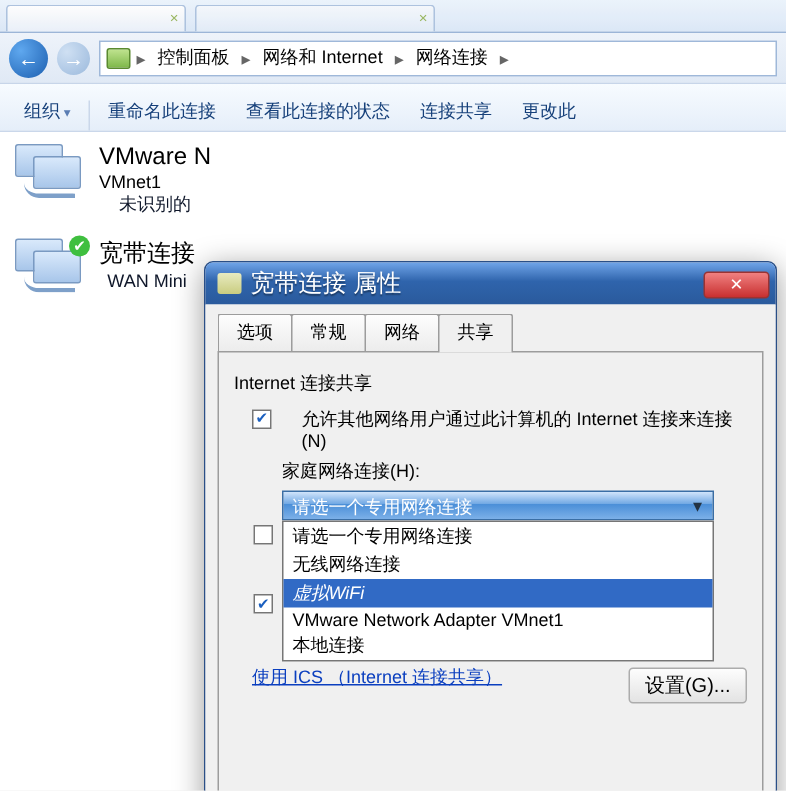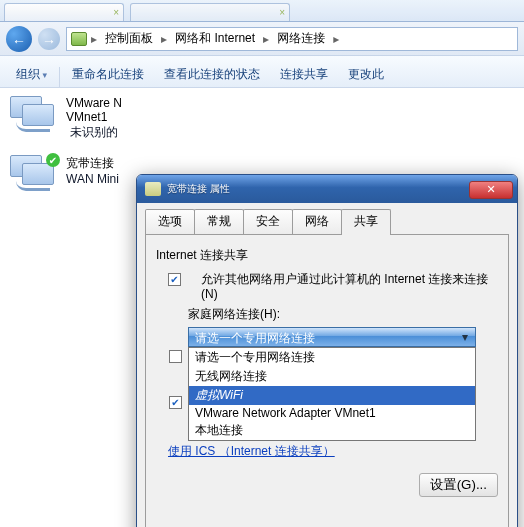--- a/index.html
+++ b/index.html
@@ -27,29 +27,29 @@
   .tb-sep { width:1px; height:20px; background:#cad7ea; margin:0 2px;}
 
   
   .content { position:relative; padding:8px 10px;}
   .net-item { display:flex; gap:8px; align-items:flex-start; width:320px; margin-bottom:14px;}
   .net-icon { width:48px; height:40px; position:relative; flex-shrink:0;}
   .monitor { width:32px; height:22px; background:linear-gradient(#d9e9fb,#a8c6ea); border:1px solid #7a9ac2; border-radius:2px; position:absolute; left:0; top:0;}
   .monitor2 { left:12px; top:8px;}
   .cable { position:absolute; left:6px; top:26px; width:34px; height:10px; border-bottom:3px solid #7ea0c9; border-radius:0 0 0 12px;}
   .badge { position:absolute; right:-2px; top:-2px; width:14px; height:14px; border-radius:50%; background:#3fbf3f; display:flex; align-items:center; justify-content:center; color:#fff; font-size:10px;}
-  .net-text .t1 { font-size:12px; color:#000;}
+  .net-text .t1 { font-size:16px; color:#000;}
   .net-text .t2 { color:#000;}
   .net-text .t3 { color:#0f172a;text-align:center;}
 
   
   .dlg { position:absolute; left:136px; top:86px; width:382px; height:438px; border:1px solid #2a4f87; border-radius:6px 6px 3px 3px; background:#f0f0f0; box-shadow:0 4px 20px rgba(0,0,0,.4);}
   .dlg-title { height:28px; background:linear-gradient(#6fa4e8,#2f64ac 45%,#2a5a9c); border-radius:5px 5px 0 0; display:flex; align-items:center; padding:0 4px 0 8px; color:#fff;}
   .dlg-title-icon { width:16px; height:14px; background:linear-gradient(#e8ebc0,#c9cc80); border-radius:2px; margin-right:6px;}
-  .dlg-title-text { flex:1; font-size:10px; text-shadow:0 1px 1px rgba(0,0,0,.4);}
+  .dlg-title-text { flex:1; font-size:16px; text-shadow:0 1px 1px rgba(0,0,0,.4);}
   .dlg-close { width:44px; height:18px; background:linear-gradient(#f08080,#c83030); border:1px solid #933; border-radius:3px; color:#fff; display:flex; align-items:center; justify-content:center; font-size:11px; margin-top:1px;}
 
   .dlg-body { position:absolute; top:28px; left:0; right:0; bottom:0; background:#f0f0f0;}
 
   
   .tabstrip { display:flex; padding:6px 8px 0 8px; gap:0;}
   .tab { padding:3px 12px 4px; border:1px solid #9c9c9c; border-bottom:none; background:linear-gradient(#fdfdfd,#ececec); border-radius:2px 2px 0 0; margin-right:-1px; position:relative;}
   .tab.active { background:#f0f0f0; z-index:2; padding-bottom:5px; margin-bottom:-1px;}
   .tab-panel { border:1px solid #9c9c9c; margin:0 8px; background:#f0f0f0; height:328px; padding:10px 8px; position:relative;}
 
@@ -64,21 +64,21 @@
   
   .dd { position:relative; margin:0 16px 0 34px; width:288px;}
   .dd-sel { height:20px; border:1px solid #3a6ea5; background:linear-gradient(#d0e4fb,#6fa7e3 45%,#4b8fd8 46%,#7cb0e8); color:#fff; padding:2px 18px 2px 6px; position:relative;}
   .dd-arrow { position:absolute; right:2px; top:2px; bottom:2px; width:16px; display:flex; align-items:center; justify-content:center; color:#234;}
   .dd-list { position:absolute; left:0; top:20px; width:288px; border:1px solid #767676; background:#fff; z-index:5; font-family:"SimSun","NSimSun",monospace;}
   .dd-item { padding:1px 6px; white-space:nowrap;}
   .dd-item.hl { background:#316ac5; color:#fff;font-style:italic;}
   .dd-cb { position:absolute; left:-20px; width:13px; height:13px; border:1px solid #767676; background:#fff; display:flex; align-items:center; justify-content:center; font-size:10px; color:#1a5fbf;}
 
   .link { color:#0b3fbf; text-decoration:underline; margin:96px 0 0 14px; display:inline-block;}
-  .btn-settings { position:absolute; right:10px; top:238px; padding:2px 10px; border:1px solid #acacac; background:linear-gradient(#fdfdfd,#e3e3e3); border-radius:3px;}
+  .btn-settings { position:absolute; right:10px; top:210px; padding:2px 10px; border:1px solid #acacac; background:linear-gradient(#fdfdfd,#e3e3e3); border-radius:3px;}
 </style>
 </head>
 <body>
 
 <div class="top-strip">
   <div class="tab-stub">
       <span class="tab-close">×</span>
     </div>
   <div class="tab-stub tab-stub2">
       <span class="tab-close">×</span>
@@ -141,21 +141,20 @@
   <div class="dlg">
     <div class="dlg-title">
       <div class="dlg-title-icon"></div>
       <div class="dlg-title-text">宽带连接 属性</div>
       <div class="dlg-close">✕</div>
     </div>
     <div class="dlg-body">
       <div class="tabstrip">
         <div class="tab">选项</div>
         <div class="tab">常规</div>
-        <div class="tab">安全</div>
         <div class="tab">网络</div>
         <div class="tab active">共享</div>
       </div>
       <div class="tab-panel">
         <div class="grp-title">Internet 连接共享</div>
 
         <div class="cb-row">
           <div class="cb checked"></div>
           <div class="cb-label">允许其他网络用户通过此计算机的 Internet 连接来连接(N)</div>
         </div>

